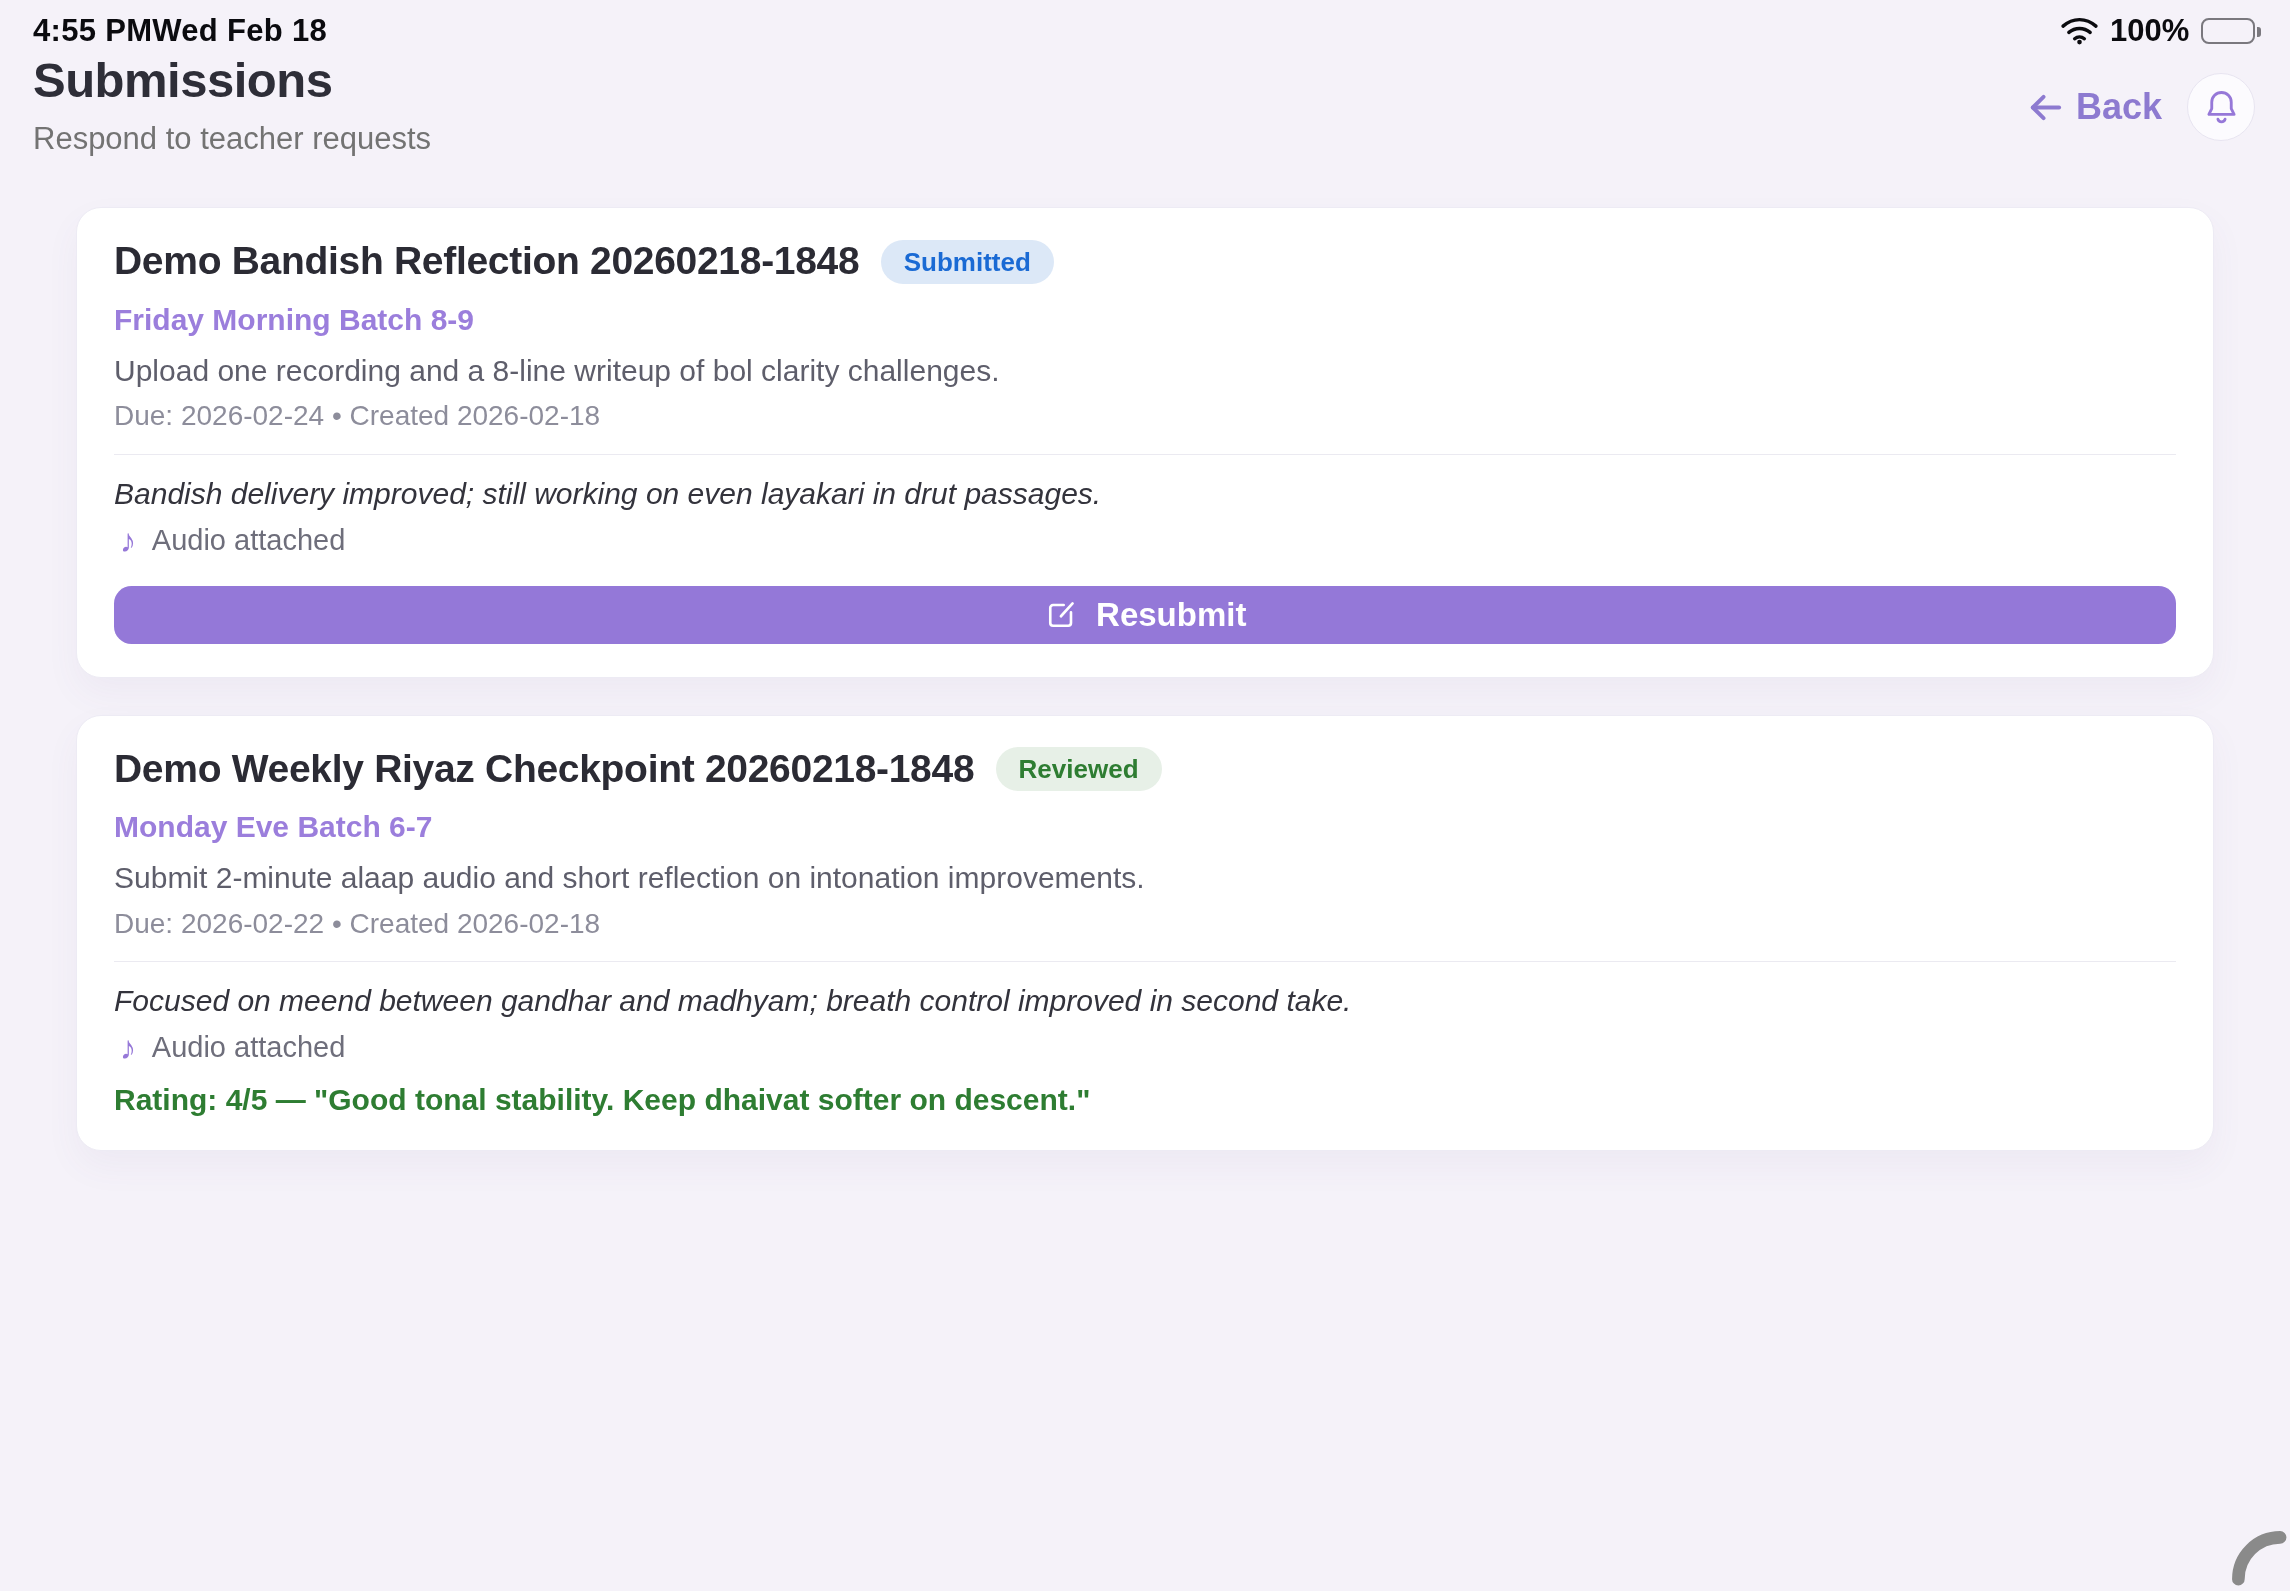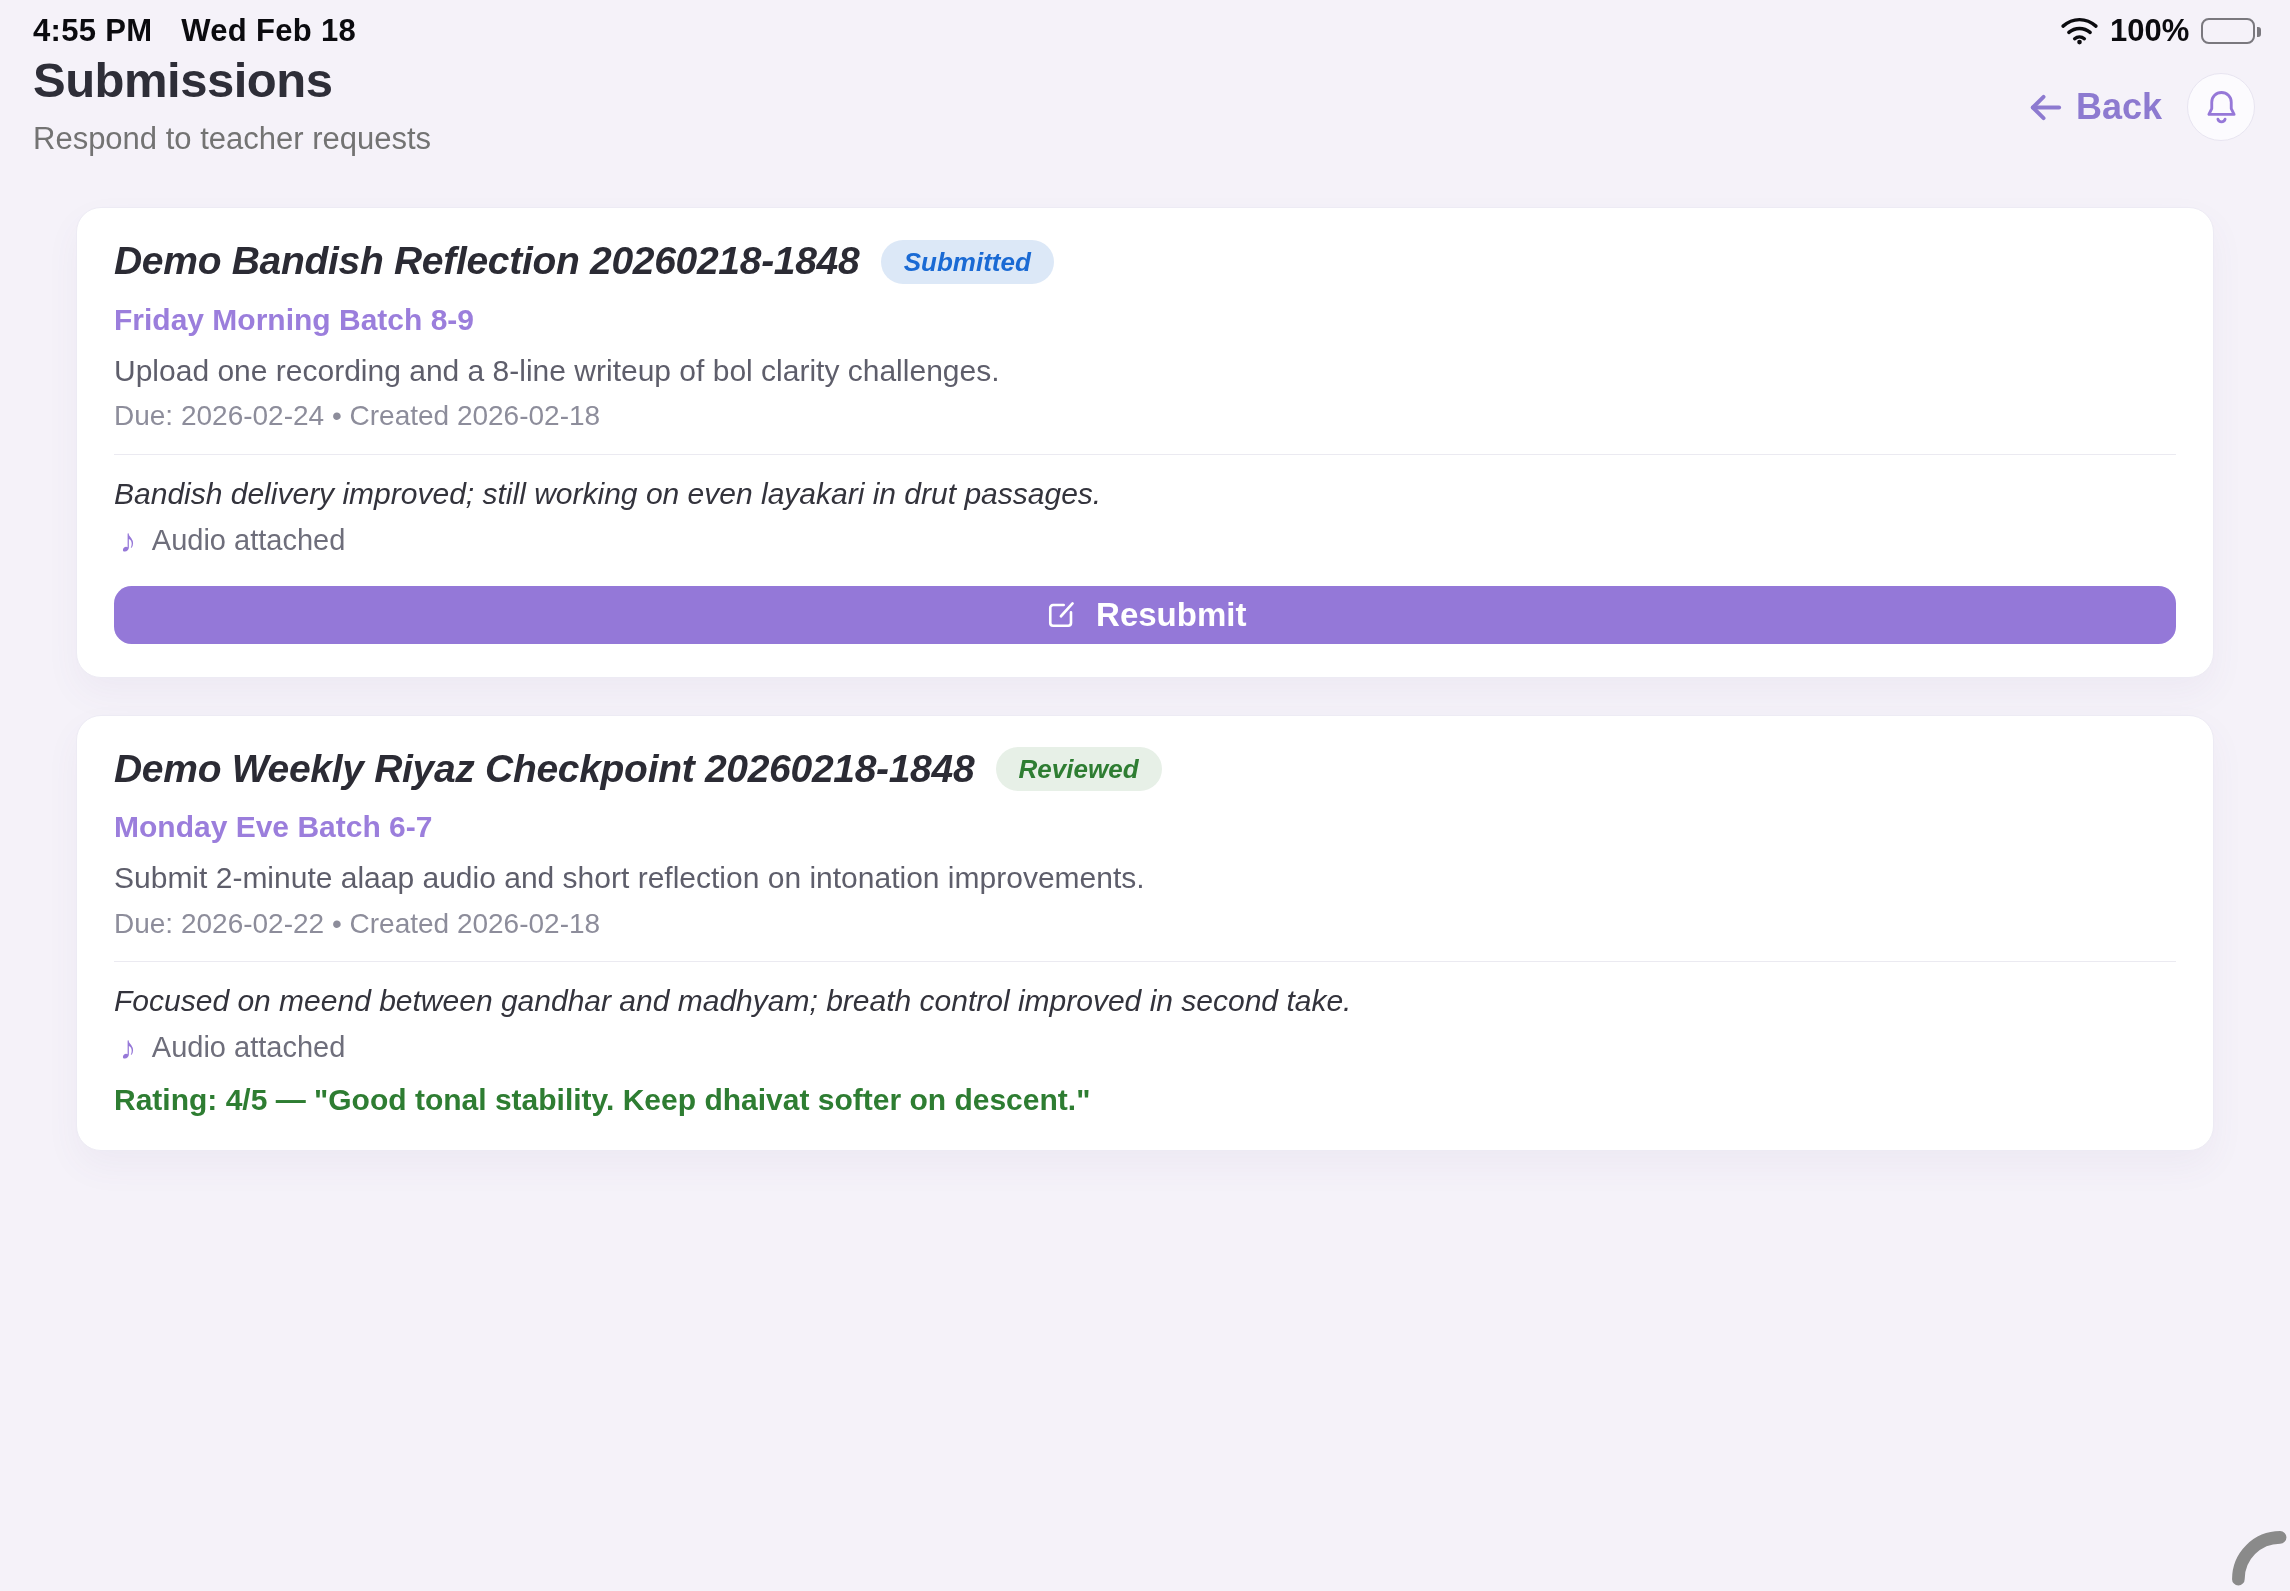--- a/index.html
+++ b/index.html
@@ -10,21 +10,21 @@
     color:#2c2c35;
     overflow:hidden;
     position:relative;
   }
 
   
   .status-bar {
     display:flex; justify-content:space-between; align-items:center;
     padding:11.6px 35px 0 33px; height:50px;
   }
-  .status-left { display:flex; gap:29px; font-size:31px; font-weight:700; color:#0b0b0f; letter-spacing:0.3px; }
+  .status-left { display:flex; font-size:31px; font-weight:700; color:#0b0b0f; letter-spacing:0.3px; }
   .status-right { display:flex; align-items:center; gap:11.6px; font-size:31px; font-weight:700; color:#0b0b0f; }
   .wifi-svg { width:39px; height:29px; }
   .battery { position:relative; width:54px; height:26px; border:2.4px solid rgba(20,20,25,.55); border-radius:7.8px; padding:2.9px; }
   .battery-fill { width:100%; height:100%; background:#0b0b0f; border-radius:3.9px; }
   .battery-tip { position:absolute; right:-7.8px; top:7.3px; width:3.9px; height:9.7px; background:rgba(20,20,25,.55); border-radius:0 2.9px 2.9px 0; }
 
   
   .header { display:flex; justify-content:space-between; align-items:flex-start; padding:1.9px 35px 0 33px; }
   .page-title { font-size:49px; font-weight:800; color:#2e2e38; letter-spacing:-0.5px; }
   .page-subtitle { margin-top:13.6px; font-size:31px; color:#737373; }
@@ -34,21 +34,21 @@
   .bell-btn { width:68px; height:68px; border-radius:50%; background:#fcfbfe; border:1.5px solid #e8e5f1; display:flex; align-items:center; justify-content:center; cursor:pointer; }
   .bell-svg { width:37px; height:39px; }
 
   
   main { padding:50px 76px 0; display:flex; flex-direction:column; gap:37px; }
   .card {
     background:#ffffff; border-radius:25px; border:1px solid #edebf4;
     box-shadow:0 15.5px 35px rgba(90,76,140,0.05);
     padding:31px 37px 33px;
   }
-  .card-title-row { display:flex; align-items:center; gap:21.3px;font-style:italic; }
+  .card-title-row { display:flex; align-items:center; gap:21.3px; }
   .card-title { font-size:39px; font-weight:700; color:#2b2b34; letter-spacing:-0.3px; line-height:1.15; }
   .badge { font-size:26px; font-weight:700; padding:8.7px 23px; border-radius:969px; line-height:1; white-space:nowrap; }
   .badge-blue  { color:#1a6ad4; background:#dce8f7; }
   .badge-green { color:#2e7d32; background:#e7f0e7; }
   .batch { margin-top:19px; font-size:30px; font-weight:700; color:#9b7edc; }
   .desc  { margin-top:15.5px; font-size:30px; color:#5e5e6b; line-height:1.2; }
   .due   { margin-top:11.6px; font-size:28px; color:#8d8d9b; }
   .divider { margin-top:21.3px; border:none; border-top:1.9px solid #ebeaf1; }
   .note  { margin-top:21.3px; font-size:30px; font-style:italic; color:#33333c; line-height:1.2; }
   .audio-row { margin-top:11.6px; display:flex; align-items:center; gap:15.5px; font-size:29px; color:#6e6e7b; padding-left:5.8px; }

